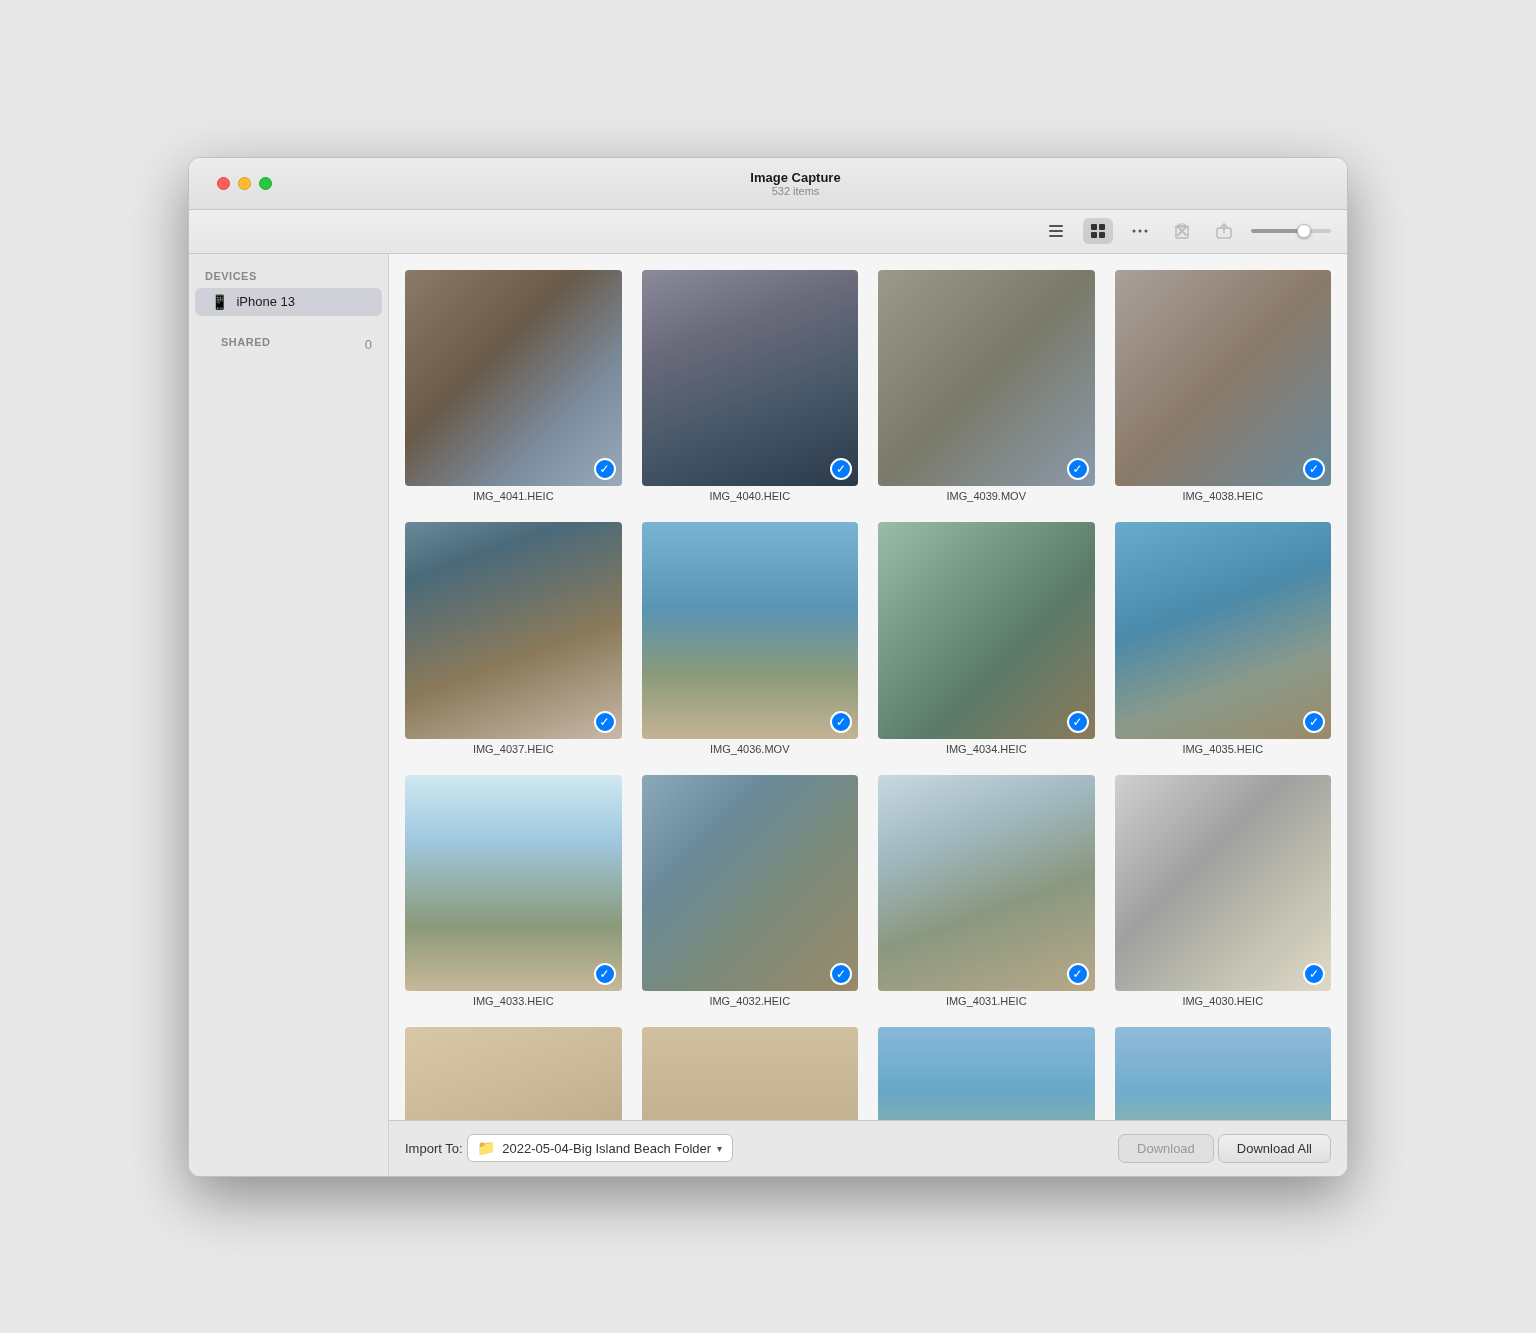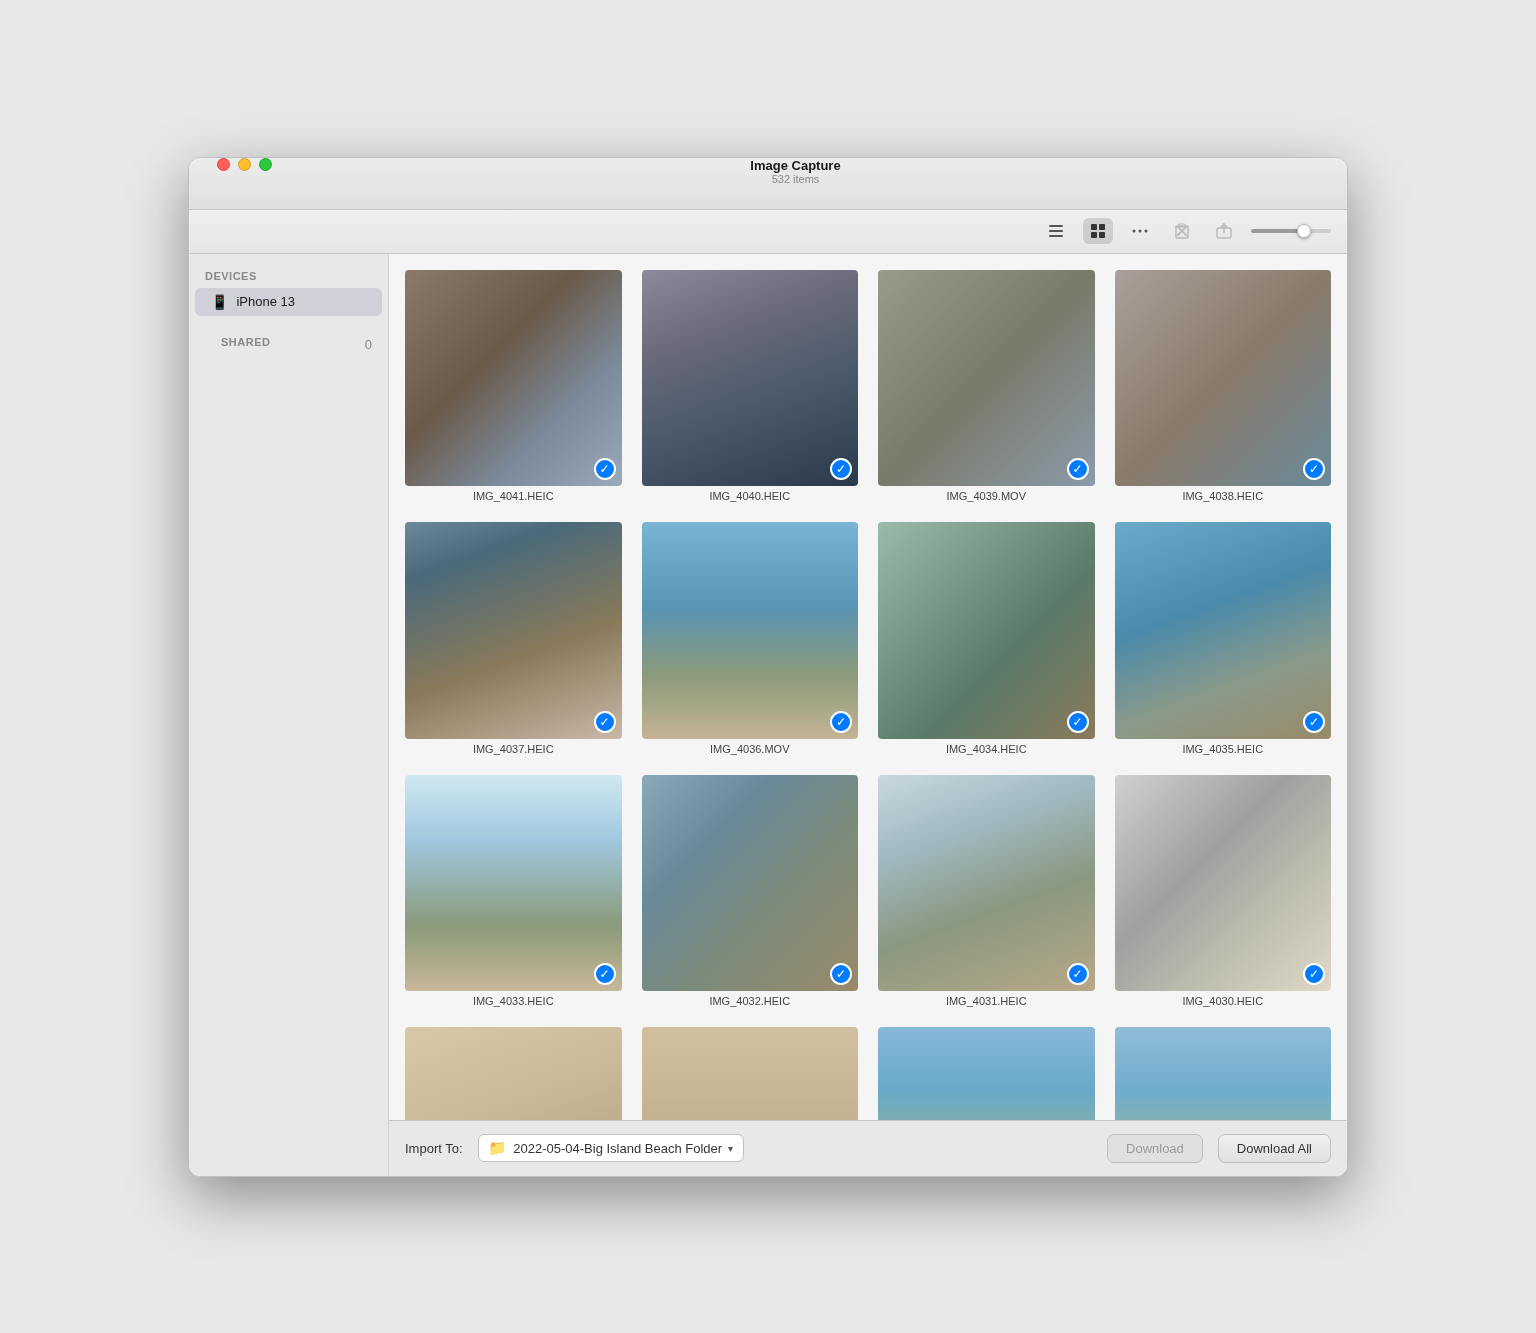--- a/index.html
+++ b/index.html
@@ -20,21 +20,21 @@
       display: flex;
       flex-direction: column;
       overflow: hidden;
       border: 1px solid #c0c0c0;
     }
     .titlebar {
       background: linear-gradient(180deg, #ececec 0%, #e0e0e0 100%);
       border-bottom: 1px solid #c8c8c8;
       height: 52px;
       display: flex;
-      align-items: flex-start;
+      align-items: center;
       padding: 0 28px;
       flex-shrink: 0;
     }
     .traffic-lights {
       display: flex;
       gap: 8px;
       align-items: center;
     }
     .traffic-light {
       width: 13px;
@@ -233,21 +233,21 @@
     .img-sand-footprints { background: linear-gradient(180deg, #d0c0a0 0%, #c0b090 50%, #b8a880 100%); }
     .img-ocean-wide { background: linear-gradient(180deg, #88b8d8 0%, #68a8c8 30%, #a8b888 70%, #c8b890 100%); }
     .img-ocean-wide2 { background: linear-gradient(180deg, #90bcd8 0%, #70accc 30%, #a8bc88 70%, #c8b890 100%); }
     .bottom-bar {
       height: 56px;
       background: #e8e8e8;
       border-top: 1px solid #c8c8c8;
       display: flex;
       align-items: center;
       padding: 0 16px;
-      gap: 15px;
+      gap: 4px;
       flex-shrink: 0;
     }
     .import-to-label {
       font-size: 13px;
       color: #333;
     }
     .import-folder-btn {
       display: flex;
       align-items: center;
       gap: 6px;

